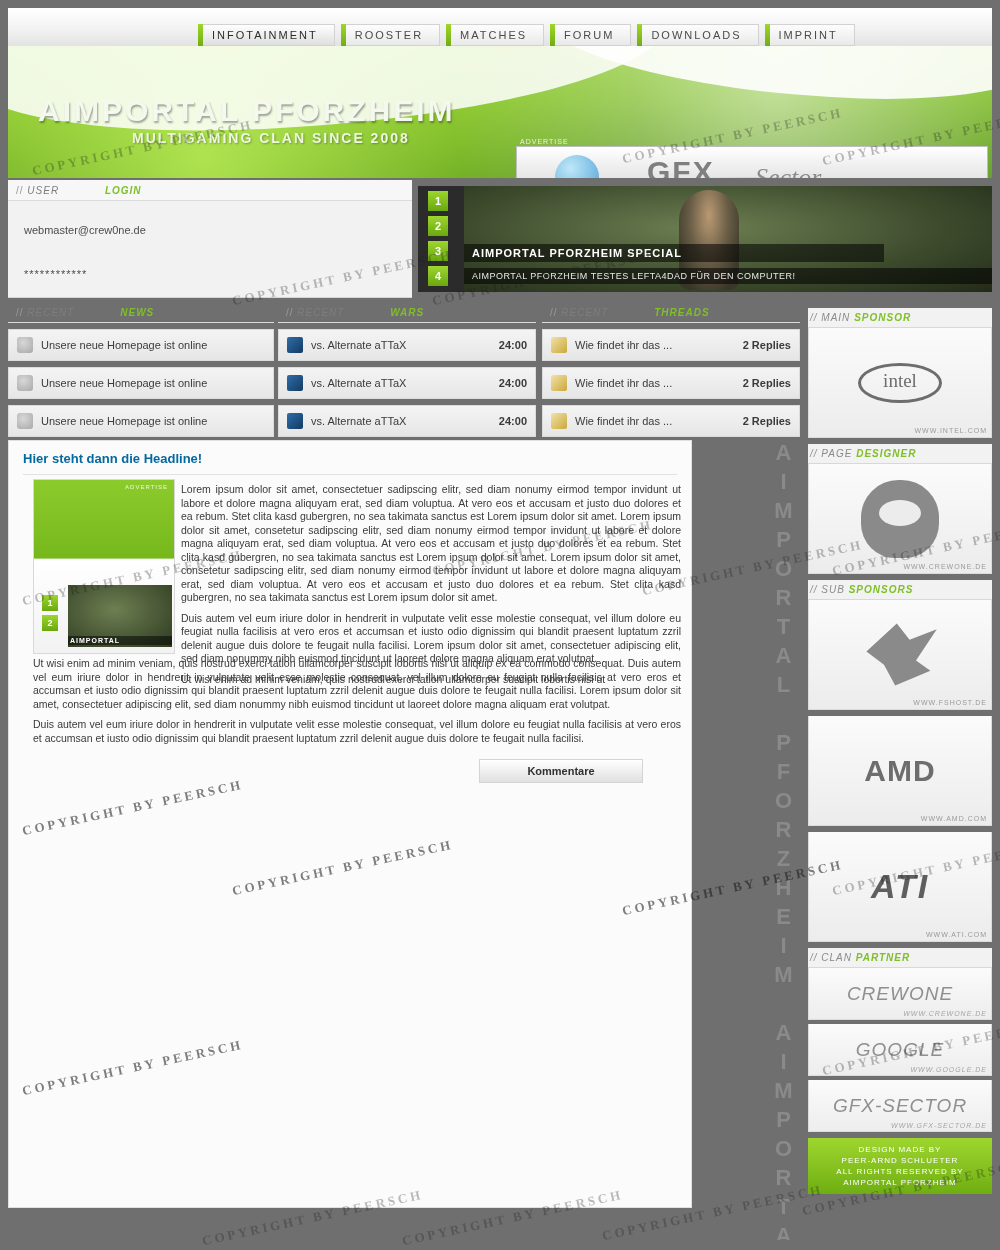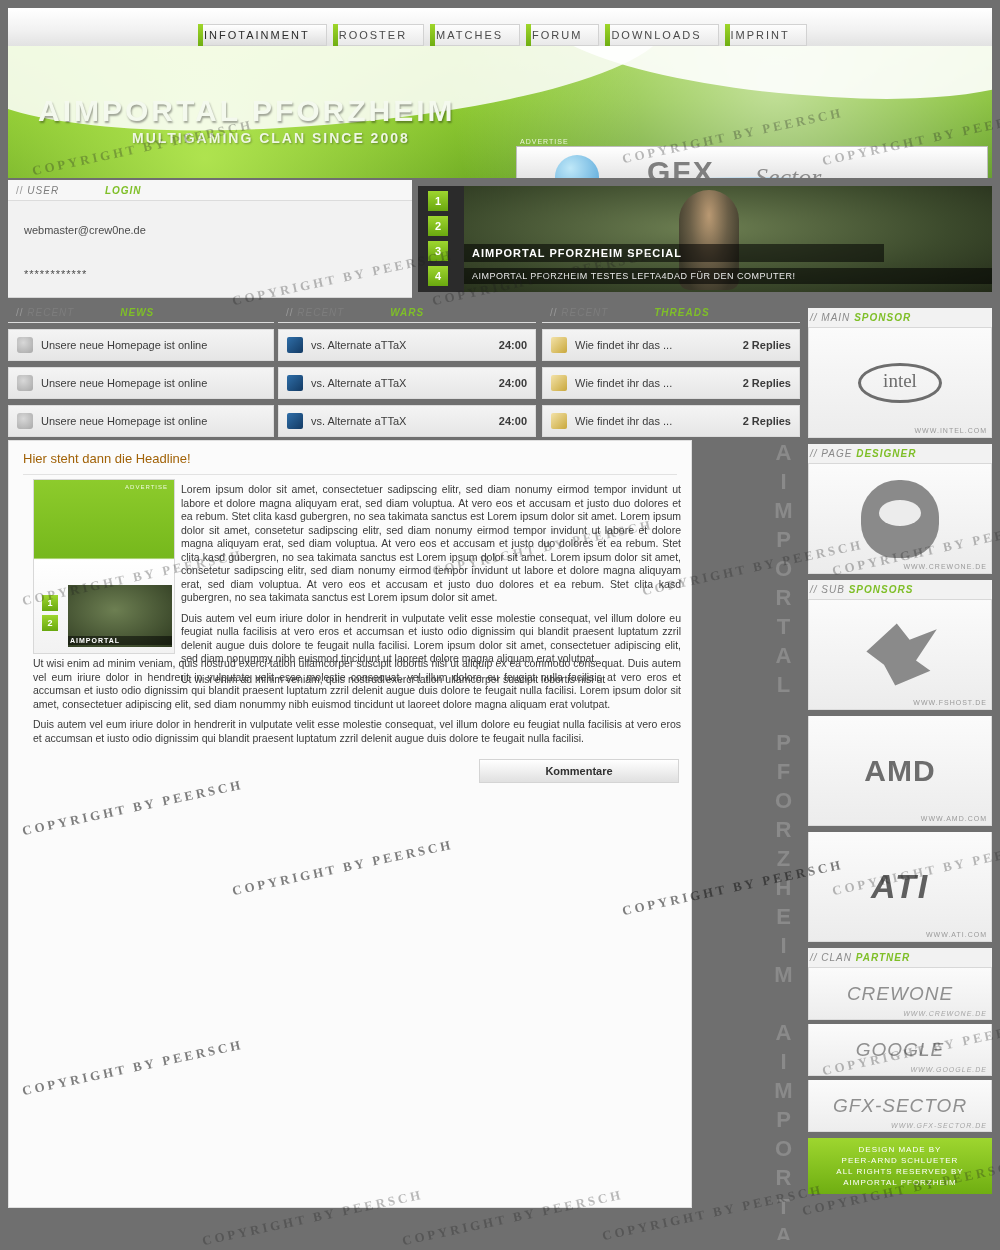--- a/index.html
+++ b/index.html
@@ -24,21 +24,21 @@
     border-top: 1px solid #ffffff;
   }
   .nav {
     position: absolute; left: 190px; top: 15px;
     display: flex; gap: 0px;
   }
   .nav-item {
     position: relative;
     display: flex; align-items: center;
     height: 22px;
-    padding: 0 16px 0 6px;
+    padding: 0 16px 0 14px;
     margin-right: 6px;
     font-size: 11px; letter-spacing: 2px;
     color: #4a4a4a;
     text-transform: uppercase;
     font-family: "Liberation Sans", sans-serif;
     background: linear-gradient(to bottom,#fdfdfd,#e9e9e9);
     border: 1px solid #d2d2d2;
     border-left: none;
     cursor: pointer;
   }
@@ -208,21 +208,21 @@
   
   .content {
     position: absolute; left: 8px; top: 440px;
     width: 684px; height: 768px;
     background: #fbfbfb;
     border: 1px solid #e0e0e0;
   }
   .content-head {
     margin: 10px 14px 0 14px;
     padding-bottom: 8px;
-    font-size: 13px; font-weight: normal; color: #a16207;
+    font-size: 13px; font-weight: bold; color: #0369a1;
     border-bottom: 1px solid #e2e2e2;
   }
   .content-img {
     position: absolute; left: 24px; top: 38px;
     width: 142px; height: 175px;
     background: linear-gradient(to bottom,#8dcb2c 0%, #76b81c 45%, #ffffff 46%, #f2f2f2 100%);
     border: 1px solid #d8d8d8;
     overflow: hidden;
   }
   .content-img .ad-txt {
@@ -252,21 +252,21 @@
     text-align: justify;
   }
   .body-text2 {
     position: absolute; left: 24px; top: 216px; width: 648px;
     font-size: 10.5px; line-height: 13.5px; color: #3a3a3a;
     text-align: justify;
   }
   .body-text p, .body-text2 p { margin: 0 0 7px 0; }
   .comment-btn {
     position: absolute; left: 470px; top: 318px;
-    width: 200px; height: 24px;
+    width: 164px; height: 24px;
     background: linear-gradient(to bottom,#ffffff,#e0e0e0);
     border: 1px solid #d4d4d4;
     display: flex; align-items: center; justify-content: center;
     font-size: 11px; font-weight: bold; color: #303030;
     cursor: pointer;
   }
 
   
   .tower {
     position: absolute; left: 700px; top: 440px;

